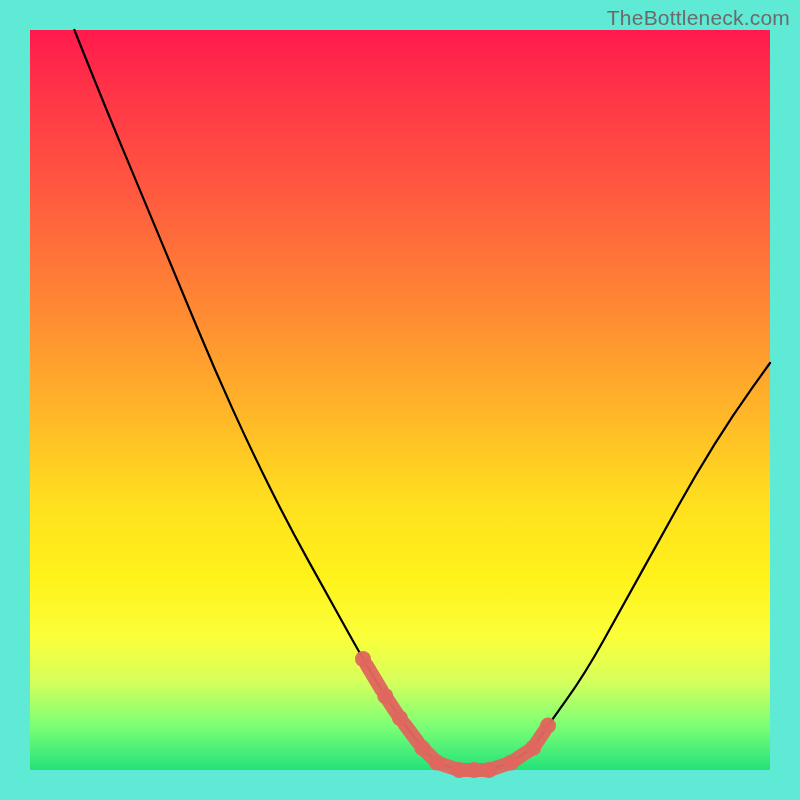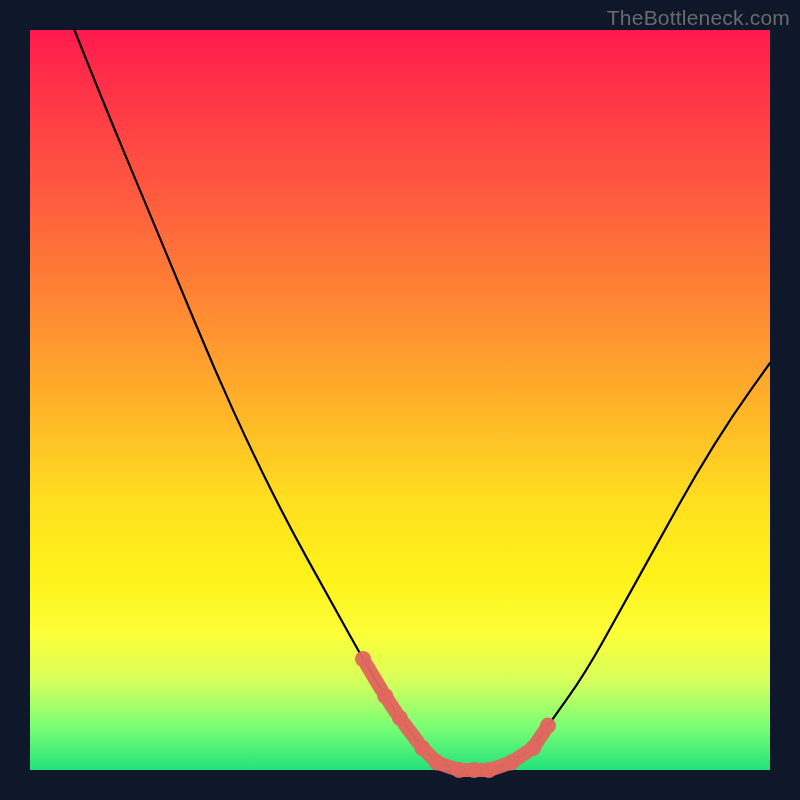--- a/index.html
+++ b/index.html
@@ -10,21 +10,21 @@
     background: #000;
     overflow: hidden;
     font-family: Arial, Helvetica, sans-serif;
   }
   .frame {
     position: absolute;
     left: 0;
     top: 0;
     width: 800px;
     height: 800px;
-    background: #0f172a;
+    background: #5eead4;
   }
   .plot-area {
     position: absolute;
     left: 30px;
     top: 30px;
     width: 740px;
     height: 740px;
     
     background: linear-gradient(to bottom,
       #ff1a4d 0%,

